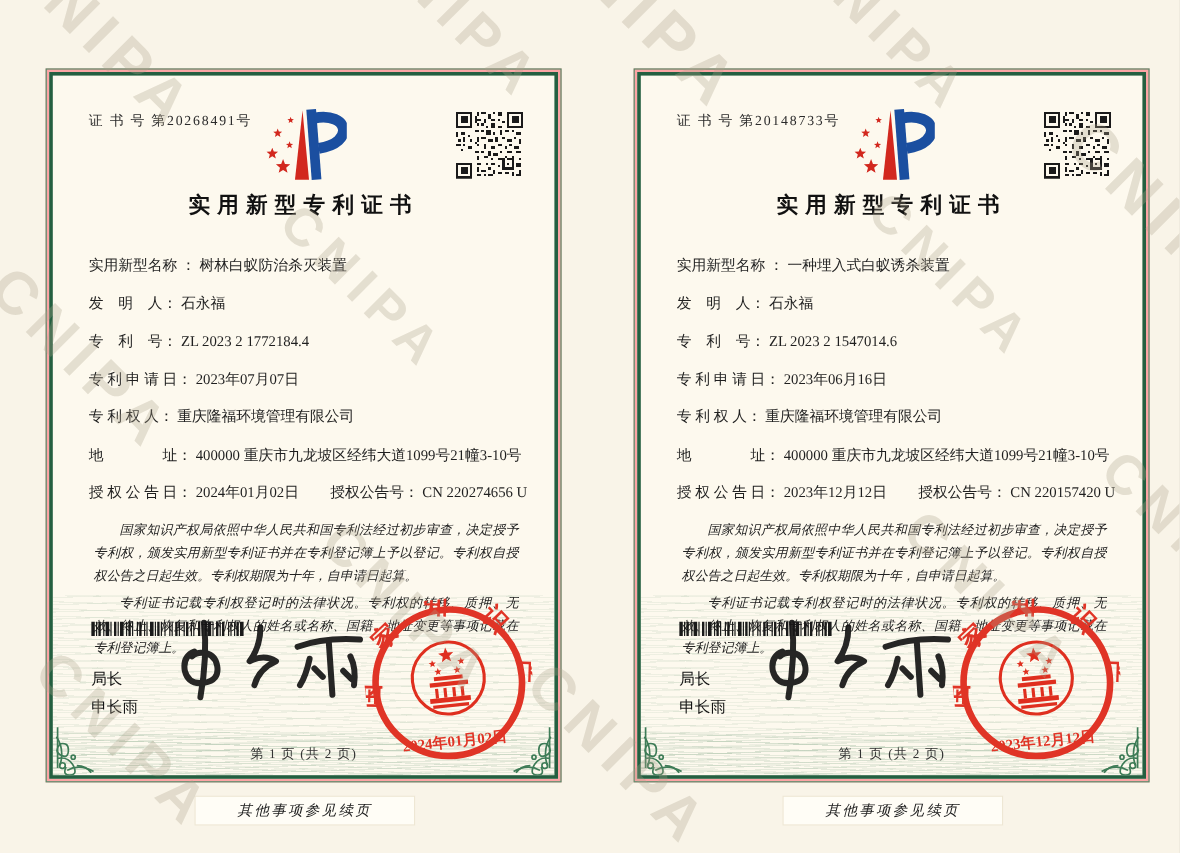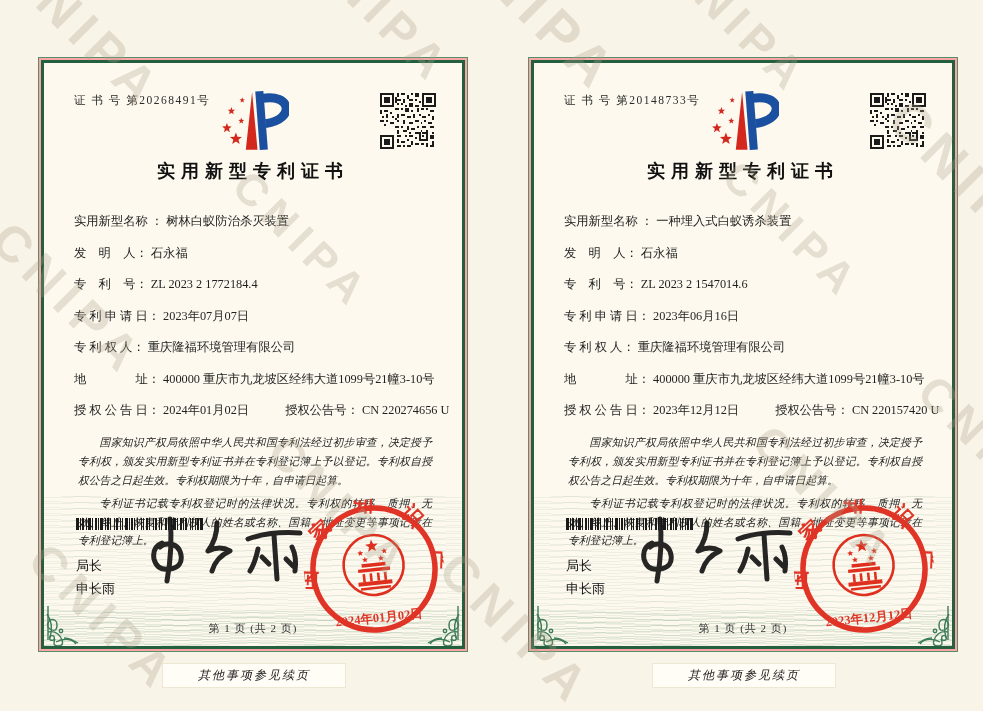--- a/index.html
+++ b/index.html
@@ -21,21 +21,21 @@
         background-image:repeating-linear-gradient(2deg, rgba(105,150,115,.16) 0 1px, transparent 1px 5px),
                          repeating-linear-gradient(-2deg, rgba(105,150,115,.16) 0 1px, transparent 1px 5px);}
   .cert-no{position:absolute;left:30px;top:30px;font-size:11.5px;color:#2a2a2a;letter-spacing:1.5px;}
   .logo{position:absolute;left:50%;margin-left:-36px;top:20px;}
   .qr{position:absolute;right:26px;top:30px;}
   .title{position:absolute;top:96px;left:0;width:100%;text-align:center;font-size:18px;
         font-weight:bold;letter-spacing:6px;color:#111;}
   .fields{position:absolute;left:30px;right:22px;top:143px;font-size:12.3px;color:#1f1f1f;}
   .frow{height:31.5px;display:flex;align-items:center;white-space:nowrap;text-align:center;}
   .fval{margin-left:3px;}
-  .grant .g2{margin-left:36px;}
+  .grant .g2{margin-left:26px;}
   .paras{position:absolute;left:30px;right:26px;top:366px;font-size:10.8px;line-height:1.75;
         color:#222;text-align:justify;font-style:italic;}
   .paras p{margin:4px;text-indent:2em;}
   .barcode{position:absolute;left:32px;top:455px;}
   .director{position:absolute;left:32px;top:492px;font-family:Liberation Mono, monospace;
         font-size:13px;color:#111;line-height:23px;}
   .signature{position:absolute;left:96px;top:446px;z-index:3;}
   .seal{position:absolute;left:260px;top:436px;z-index:4;transform:rotate(-6deg);}
   .corner{position:absolute;}
   .corner.cl{left:0;bottom:0;}

